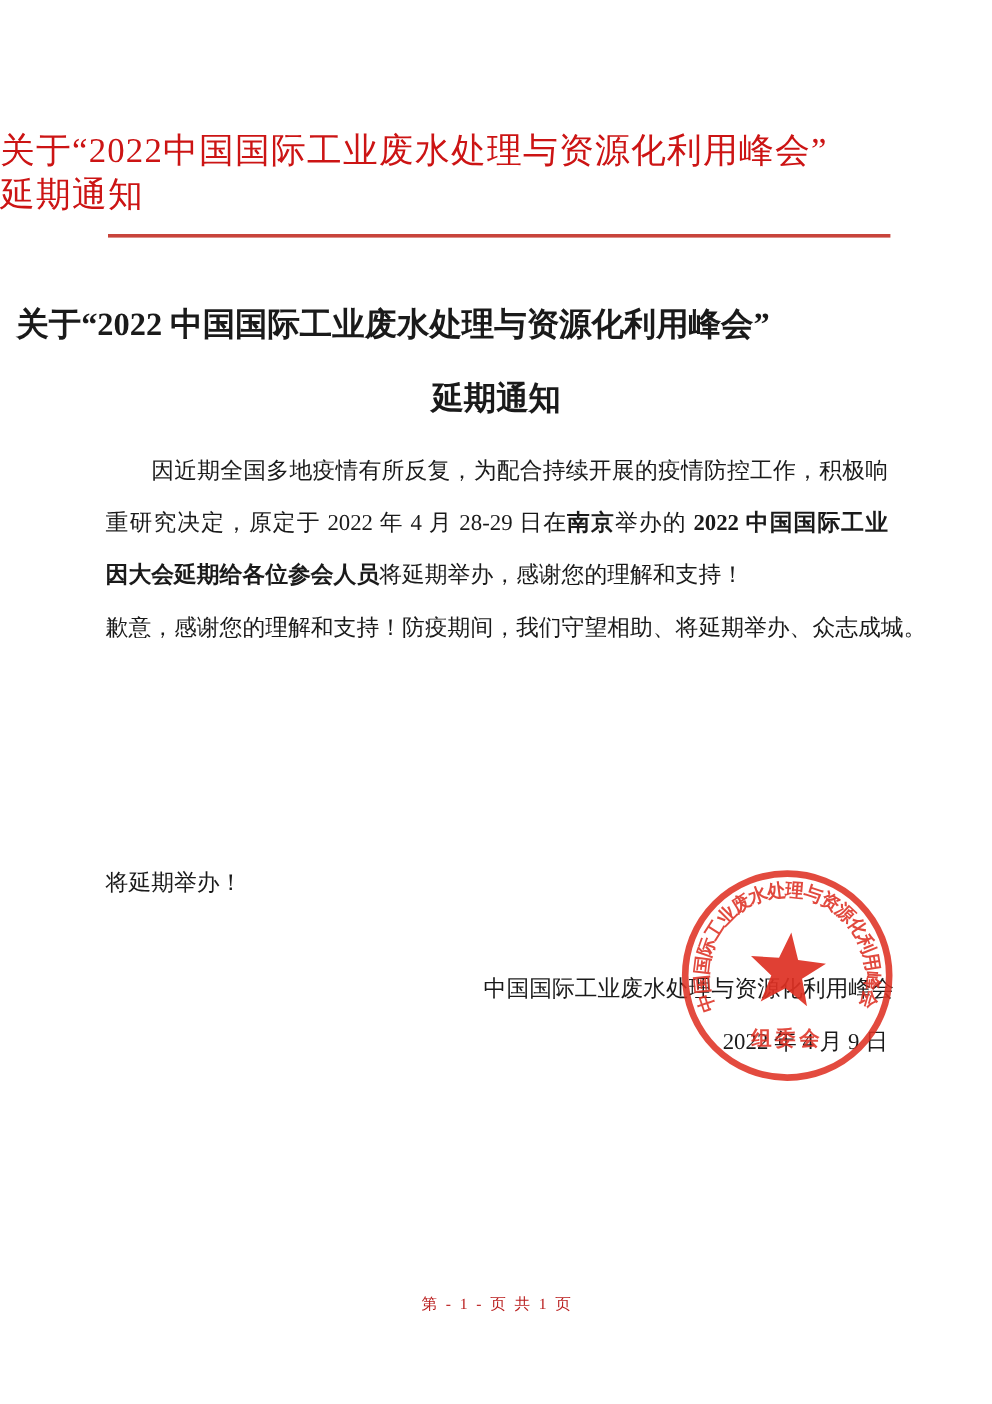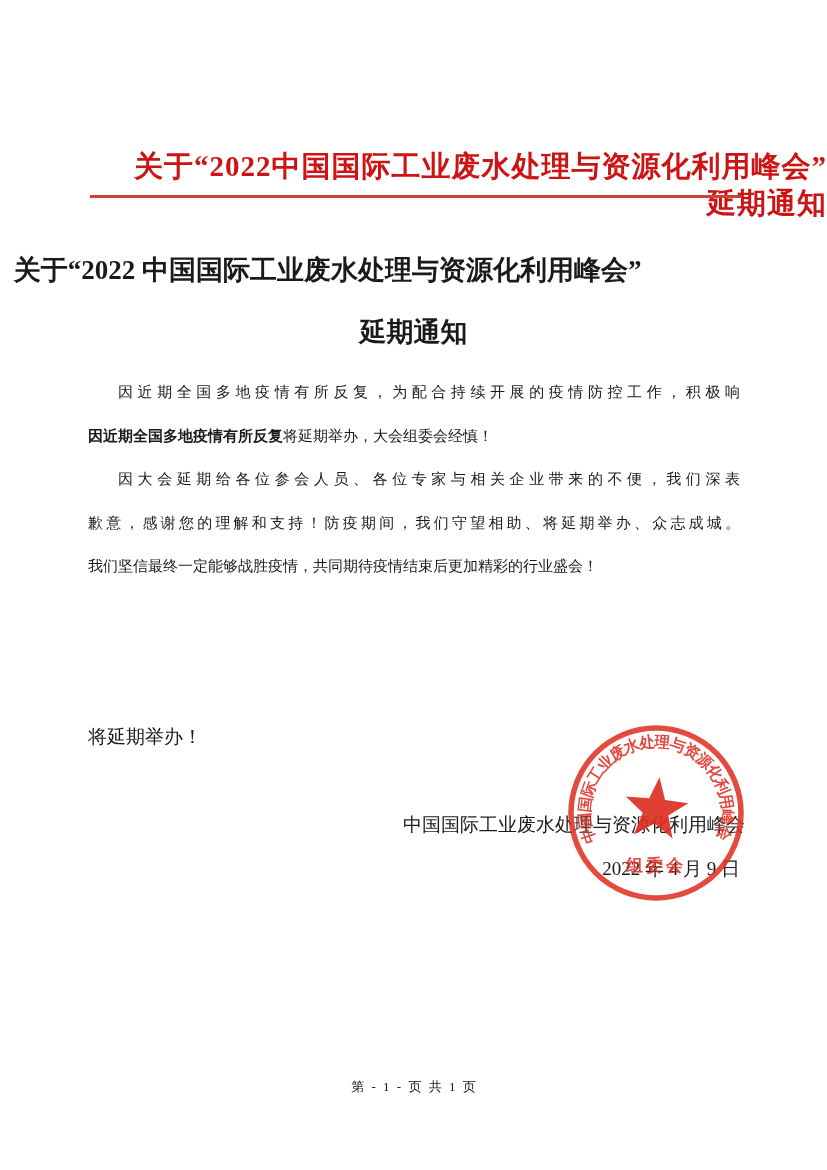--- a/index.html
+++ b/index.html
@@ -12,27 +12,26 @@
     background: #ffffff;
     overflow: hidden;
     font-family: "Liberation Serif", "DejaVu Serif", serif;
     color: #1a1a1a;
   }
   .red-header {
     position: absolute;
     top: 108px;
     left: 0;
     width: 827px;
-    text-align: right;
+    text-align: left;
     color: #cc1414;
-    font-weight: bold;
+    font-weight: normal;
     font-size: 29px;
     line-height: 37px;
     letter-spacing: 1px;
-    margin-top: 40px;
   }
   .header-rule {
     position: absolute;
     top: 195px;
     left: 90px;
     width: 652px;
     height: 3px;
     background: #c8443b;
   }
   .doc-title {
@@ -53,21 +52,21 @@
     text-align: center;
     font-size: 27px;
     font-weight: bold;
     line-height: 30px;
   }
   .body-block {
     position: absolute;
     top: 371px;
     left: 88px;
     width: 652px;
-    font-size: 15px;
+    font-size: 19px;
   }
   .line {
     line-height: 43.5px;
     text-align: justify;
     text-align-last: justify;
     white-space: nowrap;
   }
   .line.ns { text-align-last: left; }
   .line.indent { text-indent: 2em; }
   .b { font-weight: bold; }
@@ -103,45 +102,44 @@
     z-index: 2;
     opacity: 0.92;
   }
   .footer {
     position: absolute;
     top: 1078px;
     left: 0;
     width: 827px;
     text-align: center;
     font-size: 13px;
-    color: #0f172a;
+    color: #b91c1c;
     word-spacing: 4px;
   }
 </style>
 </head>
 <body>
 
 <div class="page">
 
   <div class="red-header">
     <div>关于“2022中国国际工业废水处理与资源化利用峰会”</div>
     <div>延期通知</div>
   </div>
 
   <div class="header-rule"></div>
 
   <div class="doc-title">关于“2022 中国国际工业废水处理与资源化利用峰会”</div>
   <div class="doc-subtitle">延期通知</div>
 
   <div class="body-block" id="body-block">
       <div class="line indent"><span>因近期全国多地疫情有所反复，为配合持续开展的疫情防控工作，积极响</span></div>
-      <div class="line ns"><span class="b">因近期全国多地疫情有所反复</span><span>将延期举办，大会组委会经慎！</span></div>
-      <div class="line indent"><span>因大会延期给各位参会人员、各位专家与相关企业带来的不便，我们深表</span></div>
+      <div class="line"><span>重研究决定，原定于 2022 年 4 月 28-29 日在</span><span class="b">南京</span><span>举办的 </span><span class="b">2022 中国国际工业</span></div>
+      <div class="line ns"><span class="b">因大会延期给各位参会人员</span><span>将延期举办，感谢您的理解和支持！</span></div>
       <div class="line"><span>歉意，感谢您的理解和支持！防疫期间，我们守望相助、将延期举办、众志成城。</span></div>
-      <div class="line ns"><span>我们坚信最终一定能够战胜疫情，共同期待疫情结束后更加精彩的行业盛会！</span></div>
     </div>
 
   <div class="closing">将延期举办！</div>
 
   <div class="signature-org">中国国际工业废水处理与资源化利用峰会</div>
   <div class="signature-date">2022 年 4 月 9 日</div>
 
   <svg class="stamp" viewBox="0 0 190 190">
     <circle cx="95" cy="95" r="85" fill="none" stroke="#de3023" stroke-width="5.5" opacity="0.95"></circle>
     <defs>

